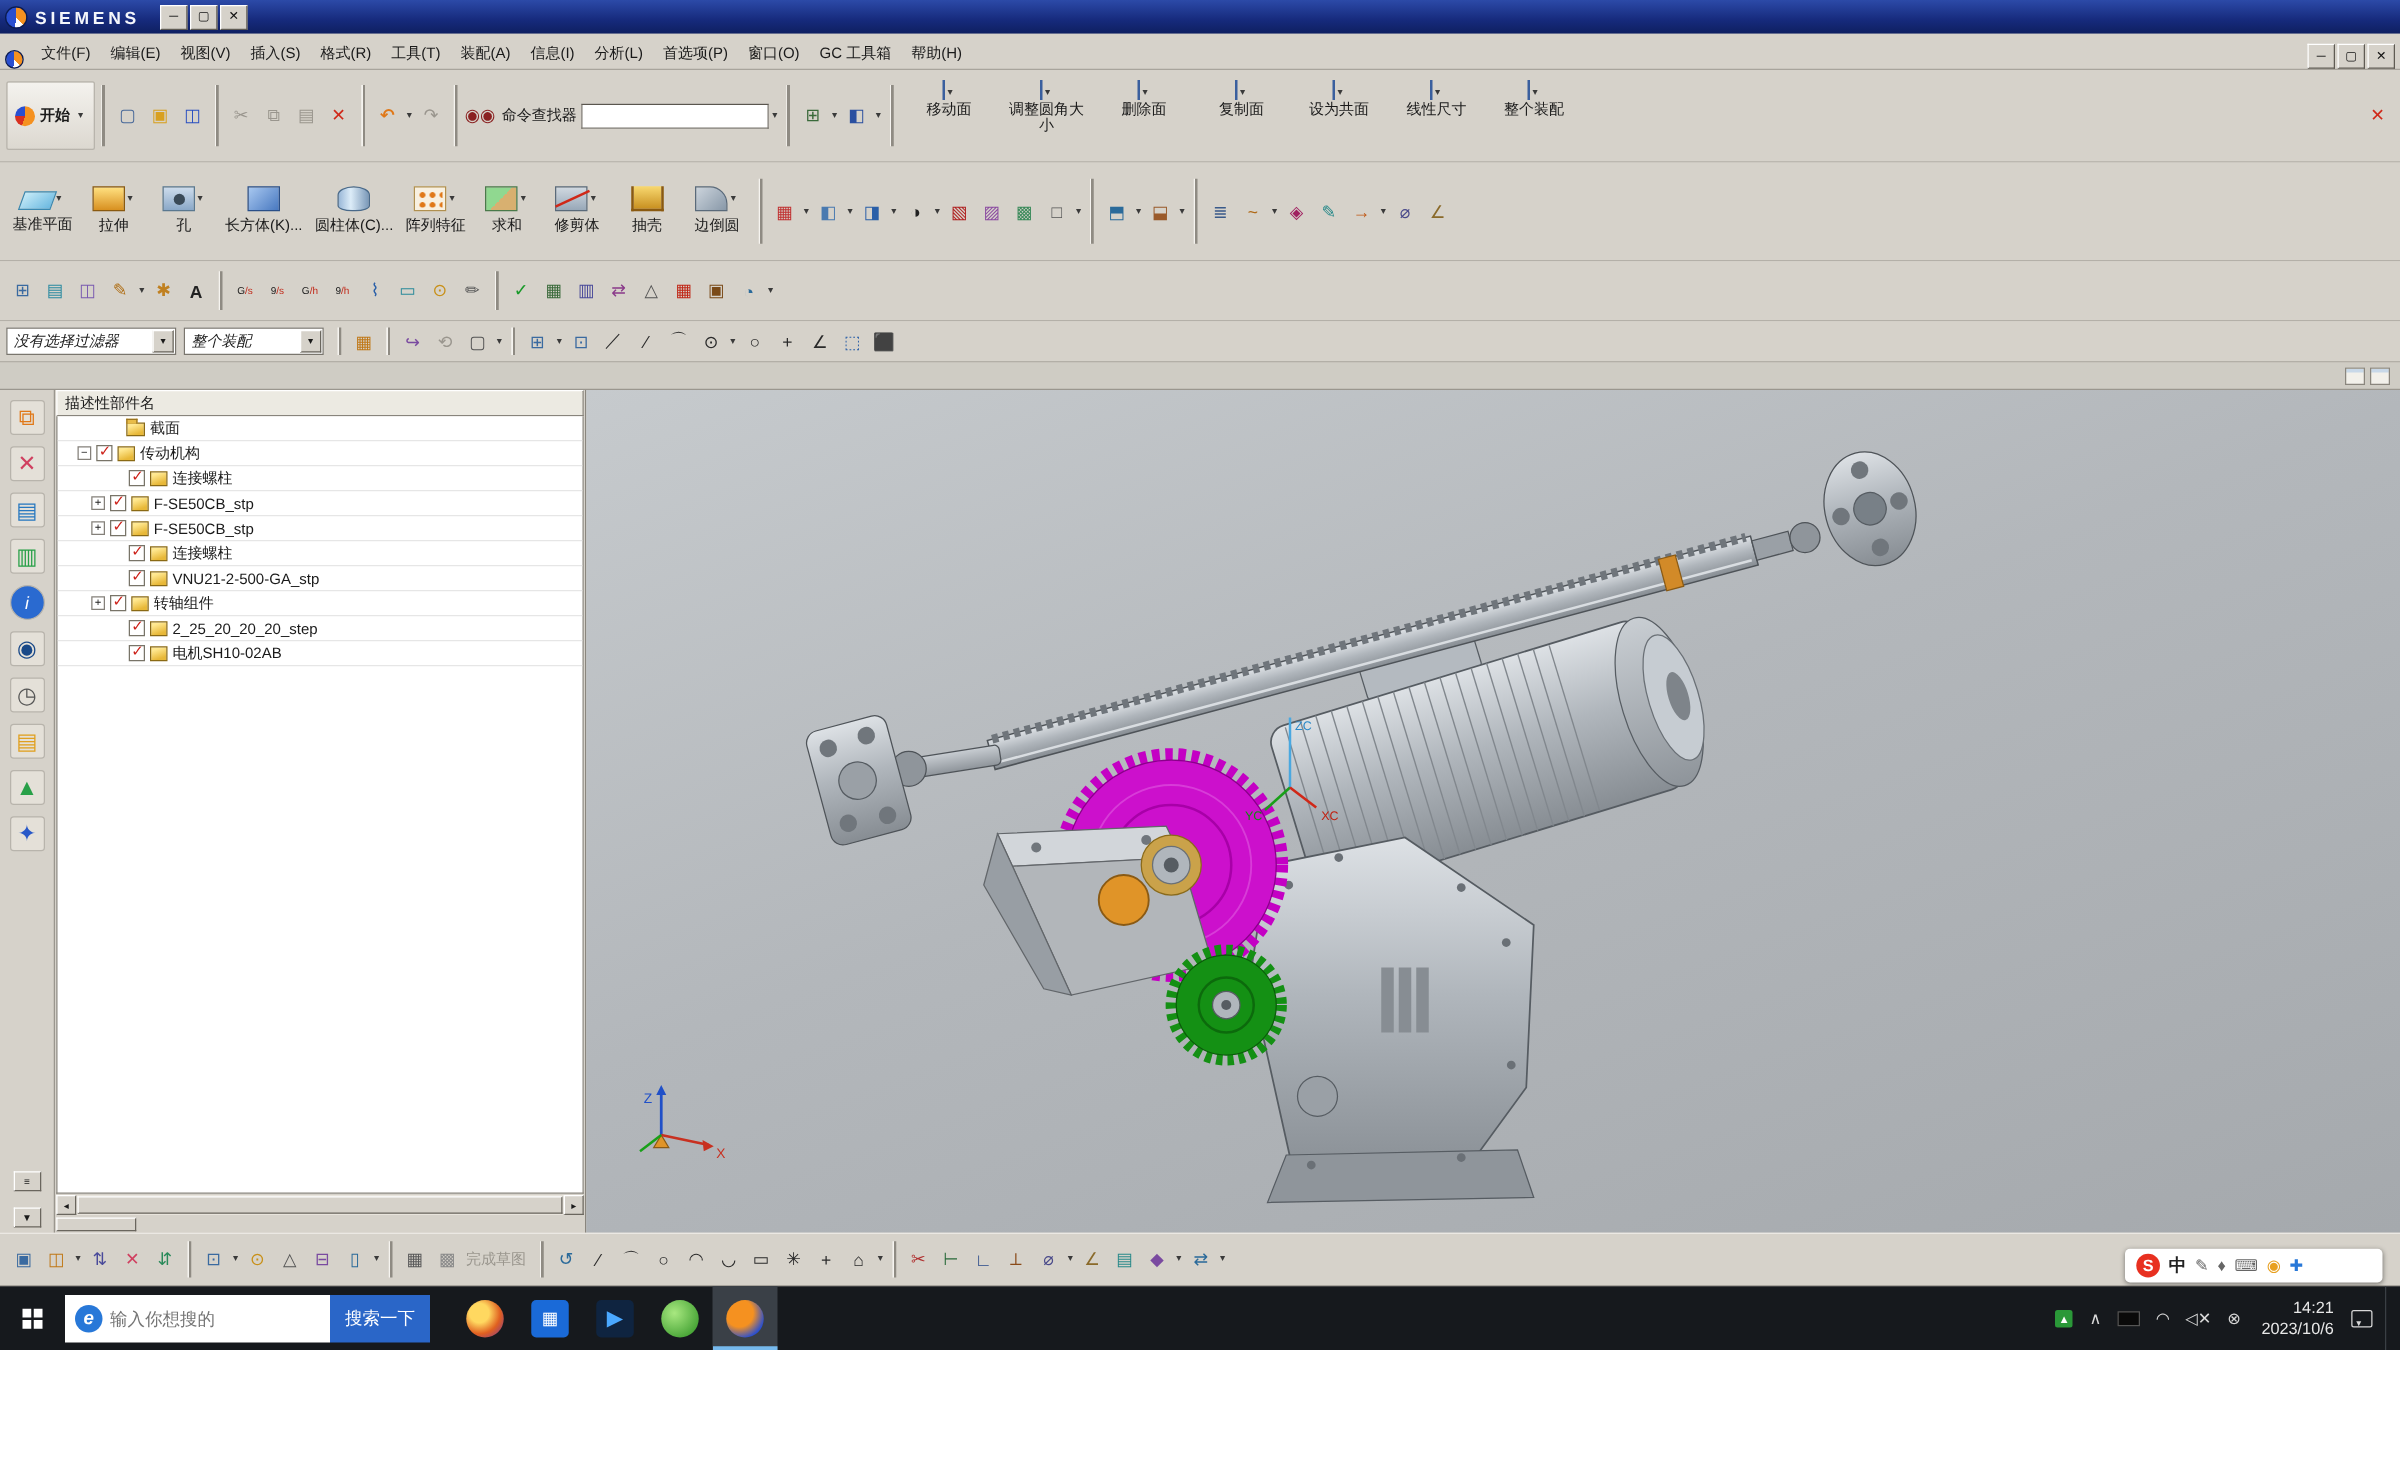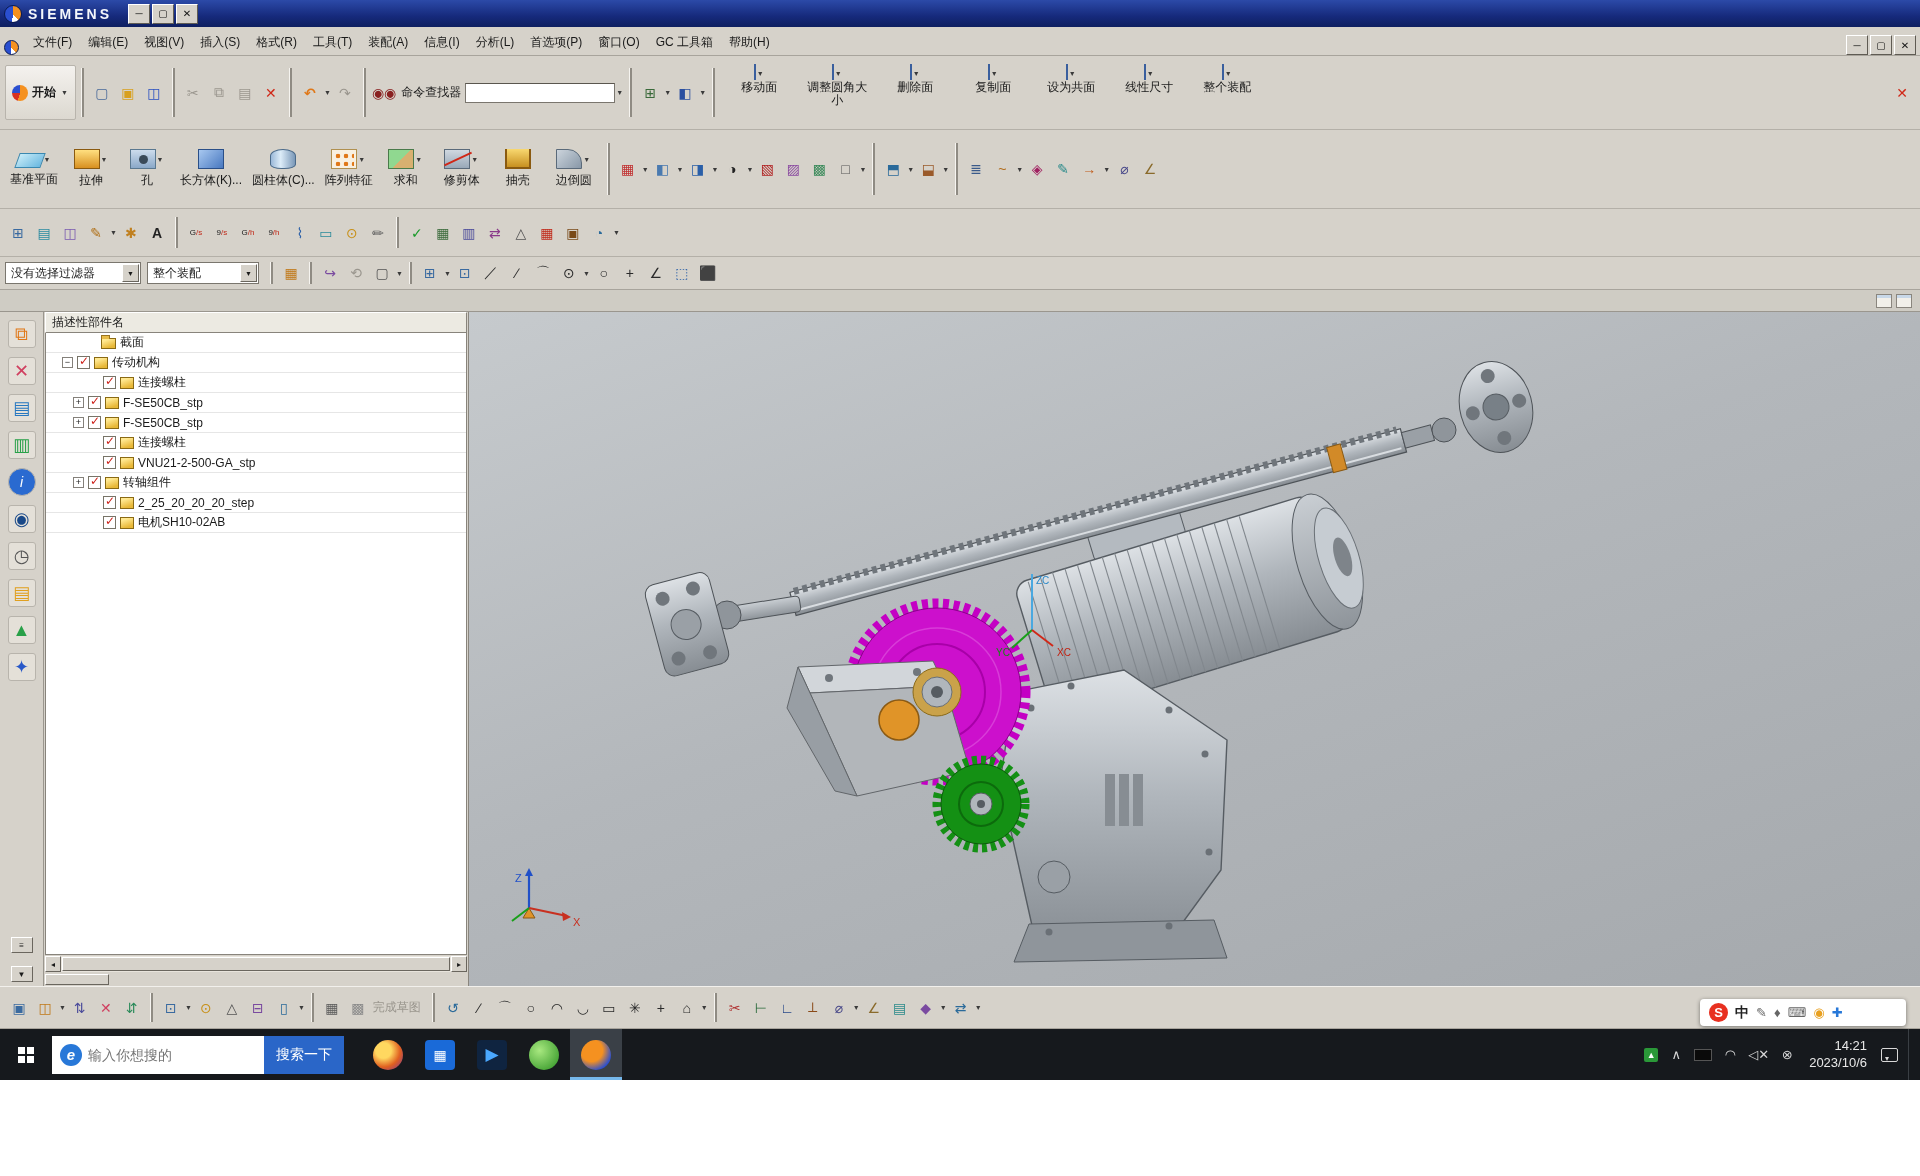--- a/index.html
+++ b/index.html
@@ -49,21 +49,21 @@
   .fi-trim { background:linear-gradient(180deg,#d0d8e0,#98a8b8); border:1px solid #5a6a7a; }
   .fi-trim::after { content:""; position:absolute; left:-2px; top:8px; width:30px; height:2px; background:#d02818; transform:rotate(-25deg); }
   .fi-shell { background:linear-gradient(180deg,#f8d870,#c89020); border:2px solid #8a5a10; border-top:none; }
   .fi-blend { background:linear-gradient(135deg,#ccd4dc,#8898a8); border-radius:0 14px 0 0; border:1px solid #5a6a7a; }
   .gtxt { display:flex; flex-direction:column; line-height:1; font-size:8px; color:#1a1a1a; align-items:center; }
   .gtxt b { color:#c02818; font-weight:normal; }
 
   
   .selbar { height:33px; background:#d6d2ca; border-bottom:1px solid #a8a49c; display:flex; align-items:center; padding:0 5px; }
   .combo { height:22px; background:#fff; border:1px solid #7a766e; display:flex; align-items:center; margin-right:6px; }
-  .combo .cv { padding:0 5px; white-space:nowrap; }
+  .combo .cv { padding:0 5px; white-space:nowrap;font-style:italic; }
   .combo .cb { width:17px; height:18px; margin:1px; background:#d6d2ca; border:1px solid; border-color:#fff #6a665e #6a665e #fff; display:flex; align-items:center; justify-content:center; font-size:7px; }
 
   .substrip { height:22px; background:#cfccc4; border-bottom:1px solid #9a968e; display:flex; align-items:center; justify-content:flex-end; padding:0 8px; gap:4px; }
   .sheeticon { width:16px; height:14px; background:#f2f0ea; border:1px solid #8a867e; box-shadow:inset 0 3px #c8d8e8; }
 
   
   .main { display:flex; height:674px; }
   .leftbar { width:44px; background:#d6d2ca; border-right:1px solid #9a968e; display:flex; flex-direction:column; align-items:center; padding-top:8px; gap:9px; }
   .lbico { width:28px; height:28px; display:flex; align-items:center; justify-content:center; font-size:18px; border-radius:3px; background:#e4e0d8; border:1px solid #b8b4ac; }
   .leftbar .lbspacer { flex:1; }

